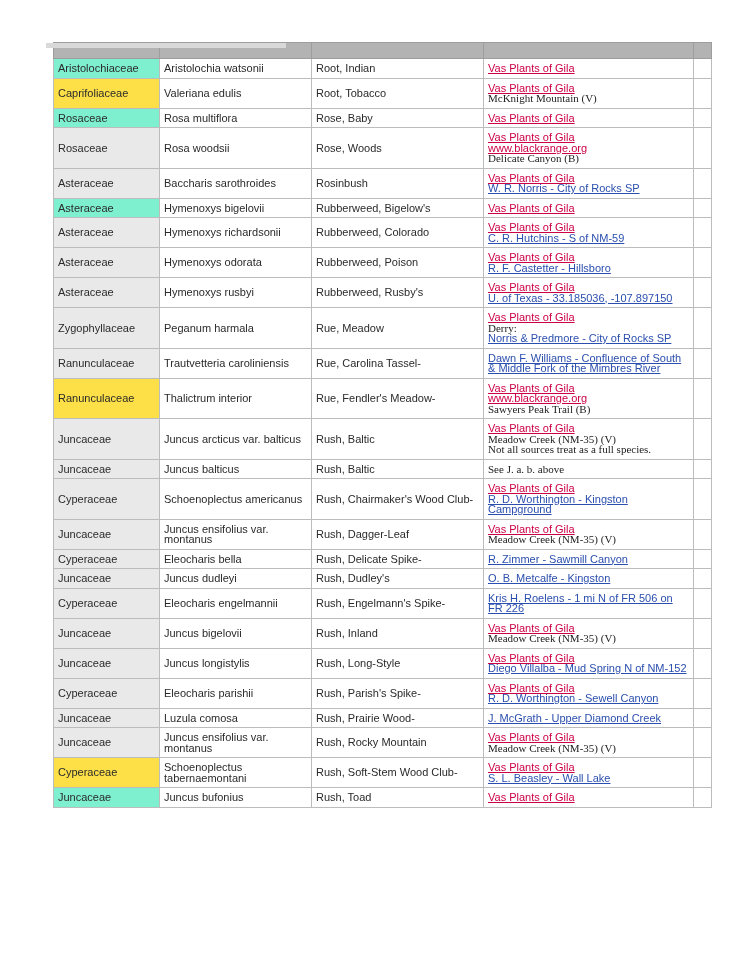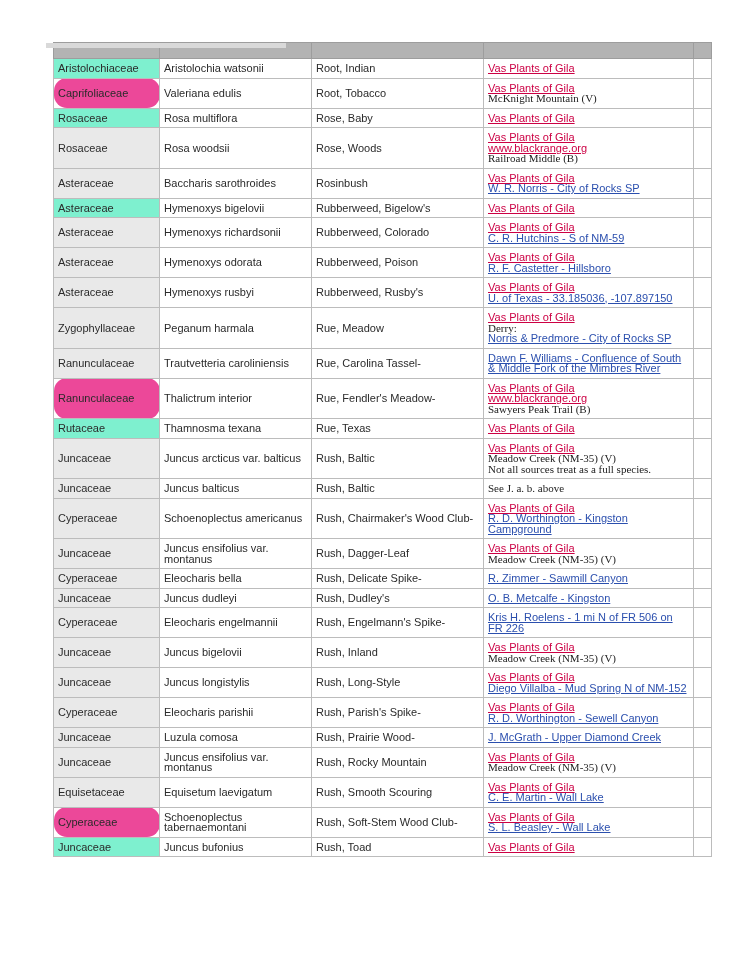--- a/index.html
+++ b/index.html
@@ -26,21 +26,21 @@
     background:#d9d9d9;pointer-events:none;
   }
   tbody td{
     border:1px solid #bcbcbc;
     padding:4px 4px 4px 4px;
     vertical-align:middle;
     overflow:hidden;
   }
   td.fam{background:#e9e9e9;}
   td.fam.hl-teal{background:#7ef0cf;}
-  td.fam.hl-pink{background:#ec4899;border-radius:13px;}
+  td.fam.hl-pink{background:#fde047;}
   td.extra{background:#ffffff;}
   .lk{display:block;font-weight:normal;text-decoration:underline;cursor:pointer;}
   .lk-gila,.lk-site{color:#cc0044;}
   .lk-blue{color:#2b4fae;}
   .note{display:block;color:#222222;font-family:Liberation Serif, serif;}
   a{outline:none;}
 </style>
 </head>
 <body>
 
@@ -92,21 +92,21 @@
           </td>
           <td class="extra"></td>
         </tr>
         <tr>
           <td class="fam">Rosaceae</td>
           <td>Rosa woodsii</td>
           <td>Rose, Woods</td>
           <td>
             <a class="lk lk-gila" href="#">Vas Plants of Gila</a>
             <a class="lk lk-site" href="#">www.blackrange.org</a>
-            <span class="note">Railroad Middle (B)</span>
+            <span class="note">Delicate Canyon (B)</span>
           </td>
           <td class="extra"></td>
         </tr>
         <tr>
           <td class="fam">Asteraceae</td>
           <td>Baccharis sarothroides</td>
           <td>Rosinbush</td>
           <td>
             <a class="lk lk-gila" href="#">Vas Plants of Gila</a>
             <a class="lk lk-blue" href="#">W. R. Norris - City of Rocks SP</a>
@@ -177,29 +177,20 @@
           <td>Thalictrum interior</td>
           <td>Rue, Fendler's Meadow-</td>
           <td>
             <a class="lk lk-gila" href="#">Vas Plants of Gila</a>
             <a class="lk lk-site" href="#">www.blackrange.org</a>
             <span class="note">Sawyers Peak Trail (B)</span>
           </td>
           <td class="extra"></td>
         </tr>
         <tr>
-          <td class="fam hl-teal">Rutaceae</td>
-          <td>Thamnosma texana</td>
-          <td>Rue, Texas</td>
-          <td>
-            <a class="lk lk-gila" href="#">Vas Plants of Gila</a>
-          </td>
-          <td class="extra"></td>
-        </tr>
-        <tr>
           <td class="fam">Juncaceae</td>
           <td>Juncus arcticus var. balticus</td>
           <td>Rush, Baltic</td>
           <td>
             <a class="lk lk-gila" href="#">Vas Plants of Gila</a>
             <span class="note">Meadow Creek (NM-35) (V)</span>
             <span class="note">Not all sources treat as a full species.</span>
           </td>
           <td class="extra"></td>
         </tr>
@@ -298,30 +289,20 @@
           </td>
           <td class="extra"></td>
         </tr>
         <tr>
           <td class="fam">Juncaceae</td>
           <td>Juncus ensifolius var. montanus</td>
           <td>Rush, Rocky Mountain</td>
           <td>
             <a class="lk lk-gila" href="#">Vas Plants of Gila</a>
             <span class="note">Meadow Creek (NM-35) (V)</span>
-          </td>
-          <td class="extra"></td>
-        </tr>
-        <tr>
-          <td class="fam">Equisetaceae</td>
-          <td>Equisetum laevigatum</td>
-          <td>Rush, Smooth Scouring</td>
-          <td>
-            <a class="lk lk-gila" href="#">Vas Plants of Gila</a>
-            <a class="lk lk-blue" href="#">C. E. Martin - Wall Lake</a>
           </td>
           <td class="extra"></td>
         </tr>
         <tr>
           <td class="fam hl-pink">Cyperaceae</td>
           <td>Schoenoplectus tabernaemontani</td>
           <td>Rush, Soft-Stem Wood Club-</td>
           <td>
             <a class="lk lk-gila" href="#">Vas Plants of Gila</a>
             <a class="lk lk-blue" href="#">S. L. Beasley - Wall Lake</a>

